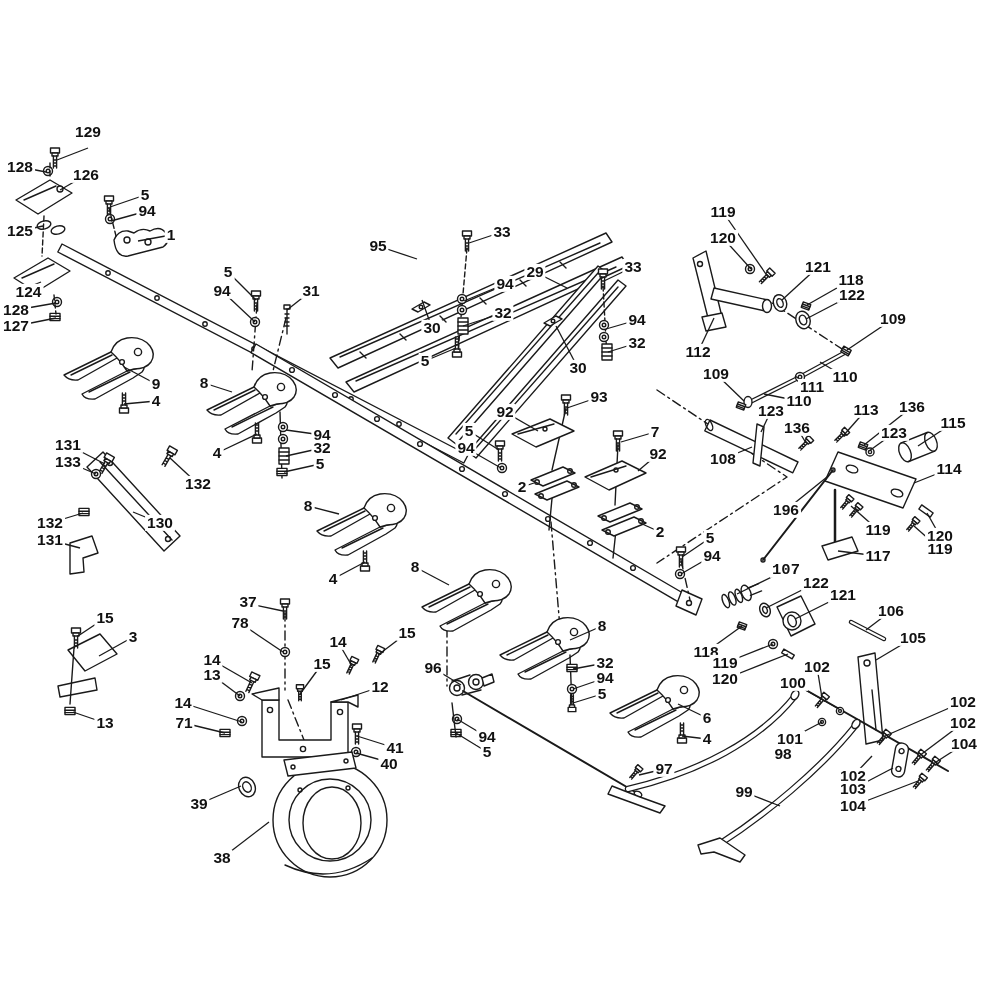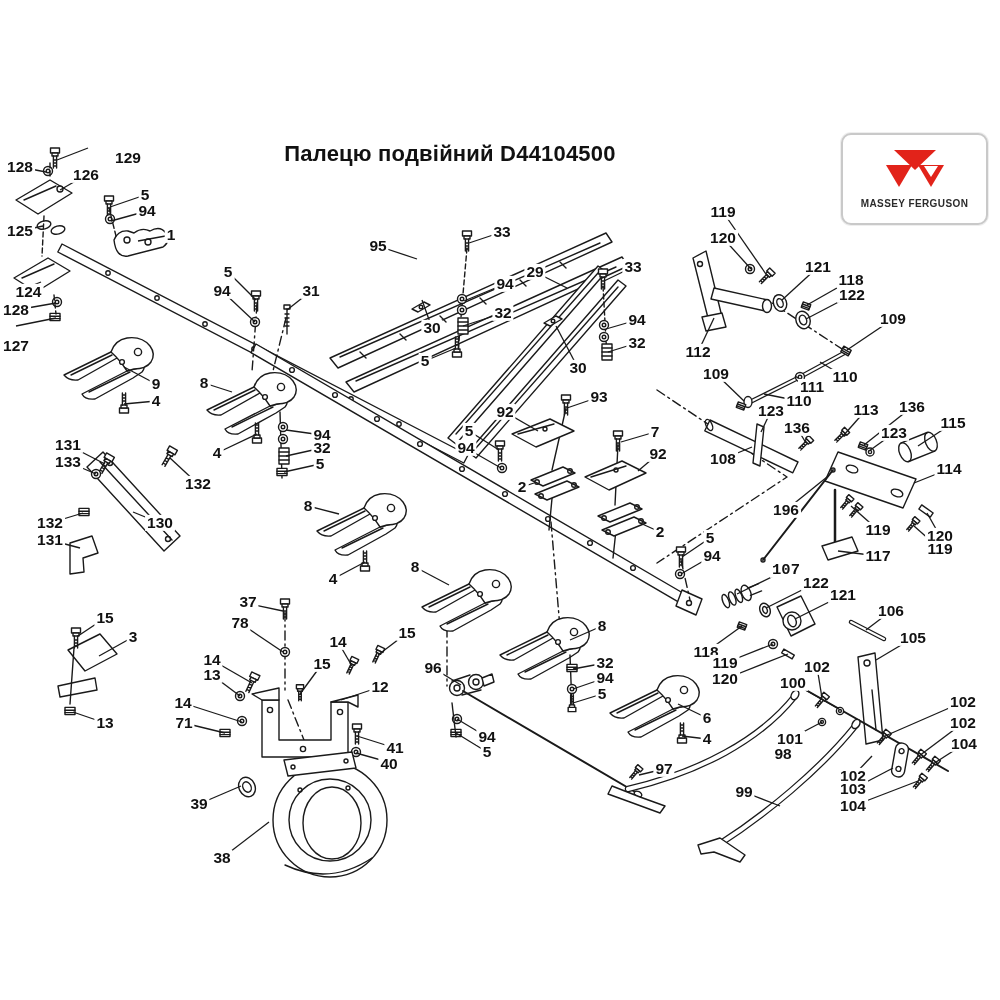--- a/index.html
+++ b/index.html
@@ -16,21 +16,20 @@
   .part-label{position:absolute;transform:translate(-50%,-50%);font-size:15.5px;font-weight:bold;
           color:#111;background:#fff;padding:0 2px;line-height:1.05;white-space:nowrap;}
   #leaders line{stroke:#1a1a1a;stroke-width:1.3;}
   .art *{vector-effect:non-scaling-stroke;}
 </style>
 </head>
 <body>
 
 <div class="canvas">
 
-  <div class="page-title">Палецю подвійний D44104500</div>
 
   <svg class="layer art" viewBox="0 0 1000 1000" stroke="#1a1a1a" stroke-width="1.4" fill="none" stroke-linejoin="round" stroke-linecap="round">
     <defs>
       <g id="fngr">
         <path fill="#fff" d="M2,37 L49,14 L62,10 Q66,10 63,14 L55,20 L16,42 Q7,43 2,37 Z"></path>
         <path fill="#fff" d="M20,56 L65,33 L80,29 Q84,29 80,34 L71,40 L33,61 Q23,62 20,56 Z"></path>
         <path fill="#fff" d="M49,14 Q53,2 65,0 Q80,-2 88,8 Q94,16 89,24 Q84,31 72,31 L65,33 Q58,22 49,14 Z"></path>
         <circle cx="76" cy="14" r="3.6" fill="#fff"></circle>
         <circle cx="60" cy="24" r="2.4" fill="#fff"></circle>
         <path d="M9,37 L50,17 M27,54 L68,34"></path>
@@ -562,30 +561,30 @@
       <line x1="338" y1="642" x2="352" y2="666" stroke="#1a1a1a"></line>
       <line x1="407" y1="633" x2="378" y2="655" stroke="#1a1a1a"></line>
       <line x1="380" y1="687" x2="341" y2="700" stroke="#1a1a1a"></line>
       <line x1="395" y1="748" x2="357" y2="736" stroke="#1a1a1a"></line>
       <line x1="395" y1="764" x2="356" y2="753" stroke="#1a1a1a"></line>
       <line x1="199" y1="804" x2="241" y2="786" stroke="#1a1a1a"></line>
       <line x1="222" y1="858" x2="269" y2="822" stroke="#1a1a1a"></line>
     </svg>
 
   <div id="labels">
-      <div class="part-label" style="left: 88px; top: 158px; margin-left: 40px;">129</div>
+      <div class="part-label" style="left: 88px; top: 132px;">129</div>
       <div class="part-label" style="left: 20px; top: 167px;">128</div>
       <div class="part-label" style="left: 86px; top: 175px;">126</div>
       <div class="part-label" style="left: 20px; top: 231px;">125</div>
       <div class="part-label" style="left: 145px; top: 195px;">5</div>
       <div class="part-label" style="left: 147px; top: 211px;">94</div>
       <div class="part-label" style="left: 171px; top: 235px;">1</div>
       <div class="part-label" style="left: 16px; top: 292px; padding-left: 27px;">124</div>
       <div class="part-label" style="left: 16px; top: 310px;">128</div>
-      <div class="part-label" style="left: 16px; top: 326px; margin-top: 20px;">127</div>
+      <div class="part-label" style="left: 16px; top: 326px;">127</div>
       <div class="part-label" style="left: 228px; top: 272px;">5</div>
       <div class="part-label" style="left: 222px; top: 291px;">94</div>
       <div class="part-label" style="left: 311px; top: 291px;">31</div>
       <div class="part-label" style="left: 378px; top: 246px;">95</div>
       <div class="part-label" style="left: 502px; top: 232px;">33</div>
       <div class="part-label" style="left: 535px; top: 272px;">29</div>
       <div class="part-label" style="left: 633px; top: 267px;">33</div>
       <div class="part-label" style="left: 432px; top: 328px;">30</div>
       <div class="part-label" style="left: 505px; top: 284px;">94</div>
       <div class="part-label" style="left: 503px; top: 313px;">32</div>
@@ -684,23 +683,14 @@
       <div class="part-label" style="left: 322px; top: 664px;">15</div>
       <div class="part-label" style="left: 338px; top: 642px;">14</div>
       <div class="part-label" style="left: 407px; top: 633px;">15</div>
       <div class="part-label" style="left: 380px; top: 687px;">12</div>
       <div class="part-label" style="left: 395px; top: 748px;">41</div>
       <div class="part-label" style="left: 389px; top: 764px;">40</div>
       <div class="part-label" style="left: 199px; top: 804px;">39</div>
       <div class="part-label" style="left: 222px; top: 858px;">38</div>
     </div>
 
-  <div class="logo-box">
-    <svg width="70" height="44" viewBox="0 0 70 44">
-      <polygon points="14,1 56,1 35,21" fill="#e2231a"></polygon>
-      <polygon points="6,16 32,16 19,38" fill="#e2231a"></polygon>
-      <polygon points="38,16 64,16 51,38" fill="#e2231a"></polygon>
-      <polygon points="44,17 58,17 51,28" fill="#ffffff"></polygon>
-    </svg>
-    <div class="logo-brand">MASSEY FERGUSON</div>
-  </div>
 
 </div>
 
 </body></html>

